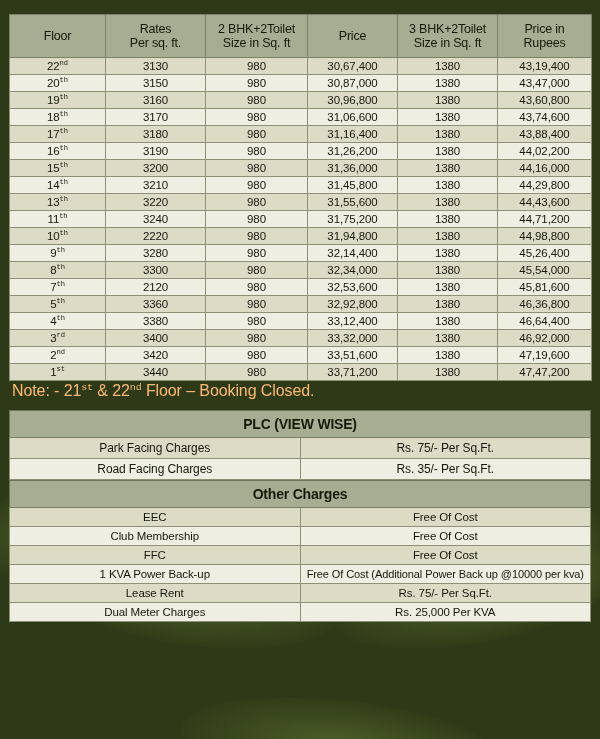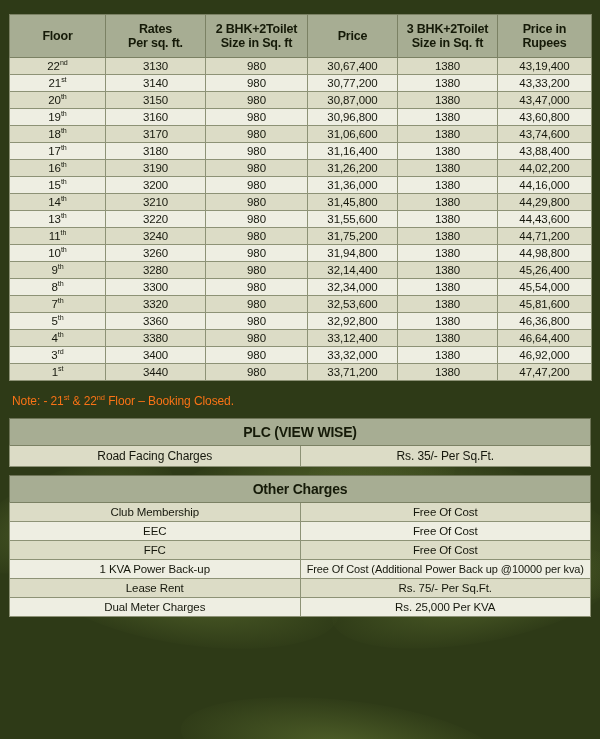--- a/index.html
+++ b/index.html
@@ -43,21 +43,21 @@
     border-collapse: collapse;
     table-layout: fixed;
   }
 
   
   .price-table { border: 1px solid #6d7356; }
 
   .price-table th {
     background-color: #a7ad93;
     color: #151a08;
-    font-weight: bold;
+    font-weight: normal;
     font-size: 12.5px;
     font-stretch: condensed;
     line-height: 14px;
     padding: 7px 2px;
     text-align: center;
     border: 1px solid #7b8164;
     letter-spacing: -0.2px;
   }
 
   .price-table td {
@@ -73,32 +73,32 @@
   .price-table tbody tr:nth-child(odd) td  { background-color: #dcdcc6; }
   .price-table tbody tr:nth-child(even) td { background-color: #eeeee2; }
 
   .col-floor  { width: 96px; }
   .col-rate   { width: 100px; }
   .col-size2  { width: 102px; }
   .col-price  { width: 90px; }
   .col-size3  { width: 100px; }
   .col-rupees { width: 94px; }
 
-  sup { font-size: 0.62em; vertical-align: super; line-height: 0; }
+  sup { font-size: 0.62em; vertical-align: super; line-height: 0; font-family: Liberation Mono, monospace; }
 
   
   .note {
-    color: #f97316;
-    font-size: 12px;
-    padding: 13px 2px 10px 3px;
+    color: #fdba74;
+    font-size: 16px;
+    padding: 1px 2px 10px 3px;
     letter-spacing: -0.1px;
   }
 
   
-  .section { margin-bottom: 8px; border: 1px solid #6d7356; }
+  .section { margin-bottom: 0; border: 1px solid #6d7356; }
 
   .section caption,
   .section .sec-head {
     background-color: #a7ad93;
     color: #151a08;
     font-weight: bold;
     font-size: 14px;
     font-stretch: condensed;
     text-align: center;
     padding: 5px 0;
@@ -176,28 +176,20 @@
     <tbody>
         <tr>
           <td><span>22</span><sup>nd</sup></td>
           <td>3130</td>
           <td>980</td>
           <td>30,67,400</td>
           <td>1380</td>
           <td>43,19,400</td>
         </tr>
         <tr>
-          <td><span>21</span><sup>st</sup></td>
-          <td>3140</td>
-          <td>980</td>
-          <td>30,77,200</td>
-          <td>1380</td>
-          <td>43,33,200</td>
-        </tr>
-        <tr>
           <td><span>20</span><sup>th</sup></td>
           <td>3150</td>
           <td>980</td>
           <td>30,87,000</td>
           <td>1380</td>
           <td>43,47,000</td>
         </tr>
         <tr>
           <td><span>19</span><sup>th</sup></td>
           <td>3160</td>
@@ -257,21 +249,21 @@
         <tr>
           <td><span>11</span><sup>th</sup></td>
           <td>3240</td>
           <td>980</td>
           <td>31,75,200</td>
           <td>1380</td>
           <td>44,71,200</td>
         </tr>
         <tr>
           <td><span>10</span><sup>th</sup></td>
-          <td>3260</td>
+          <td>2220</td>
           <td>980</td>
           <td>31,94,800</td>
           <td>1380</td>
           <td>44,98,800</td>
         </tr>
         <tr>
           <td><span>9</span><sup>th</sup></td>
           <td>3280</td>
           <td>980</td>
           <td>32,14,400</td>
@@ -281,21 +273,21 @@
         <tr>
           <td><span>8</span><sup>th</sup></td>
           <td>3300</td>
           <td>980</td>
           <td>32,34,000</td>
           <td>1380</td>
           <td>45,54,000</td>
         </tr>
         <tr>
           <td><span>7</span><sup>th</sup></td>
-          <td>3320</td>
+          <td>2120</td>
           <td>980</td>
           <td>32,53,600</td>
           <td>1380</td>
           <td>45,81,600</td>
         </tr>
         <tr>
           <td><span>5</span><sup>th</sup></td>
           <td>3360</td>
           <td>980</td>
           <td>32,92,800</td>
@@ -310,20 +302,28 @@
           <td>1380</td>
           <td>46,64,400</td>
         </tr>
         <tr>
           <td><span>3</span><sup>rd</sup></td>
           <td>3400</td>
           <td>980</td>
           <td>33,32,000</td>
           <td>1380</td>
           <td>46,92,000</td>
+        </tr>
+        <tr>
+          <td><span>2</span><sup>nd</sup></td>
+          <td>3420</td>
+          <td>980</td>
+          <td>33,51,600</td>
+          <td>1380</td>
+          <td>47,19,600</td>
         </tr>
         <tr>
           <td><span>1</span><sup>st</sup></td>
           <td>3440</td>
           <td>980</td>
           <td>33,71,200</td>
           <td>1380</td>
           <td>47,47,200</td>
         </tr>
       </tbody>
@@ -338,46 +338,50 @@
         <col class="sec-label">
         <col class="sec-value">
       </colgroup>
     <thead>
       <tr>
         <th colspan="2" class="sec-head">PLC (VIEW WISE)</th>
       </tr>
     </thead>
     <tbody>
         <tr>
+          <td class="sec-label">Park Facing Charges</td>
+          <td class="sec-value">Rs. 75/- Per Sq.Ft.</td>
+        </tr>
+        <tr>
           <td class="sec-label">Road Facing Charges</td>
           <td class="sec-value">Rs. 35/- Per Sq.Ft.</td>
         </tr>
       </tbody>
   </table>
 
   <table class="section other-charges">
     <colgroup>
         <col class="sec-label">
         <col class="sec-value">
       </colgroup>
     <thead>
       <tr>
         <th colspan="2" class="sec-head">Other Charges</th>
       </tr>
     </thead>
     <tbody>
         <tr>
+          <td class="sec-label">EEC</td>
+          <td class="sec-value">Free Of Cost</td>
+        </tr>
+        <tr>
           <td class="sec-label">Club Membership</td>
           <td class="sec-value">Free Of Cost</td>
         </tr>
         <tr>
-          <td class="sec-label">EEC</td>
-          <td class="sec-value">Free Of Cost</td>
-        </tr>
-        <tr>
           <td class="sec-label">FFC</td>
           <td class="sec-value">Free Of Cost</td>
         </tr>
         <tr>
           <td class="sec-label">1 KVA Power Back-up</td>
           <td class="sec-value long">Free Of Cost (Additional Power Back up @10000 per kva)</td>
         </tr>
         <tr>
           <td class="sec-label">Lease Rent</td>
           <td class="sec-value">Rs. 75/- Per Sq.Ft.</td>

